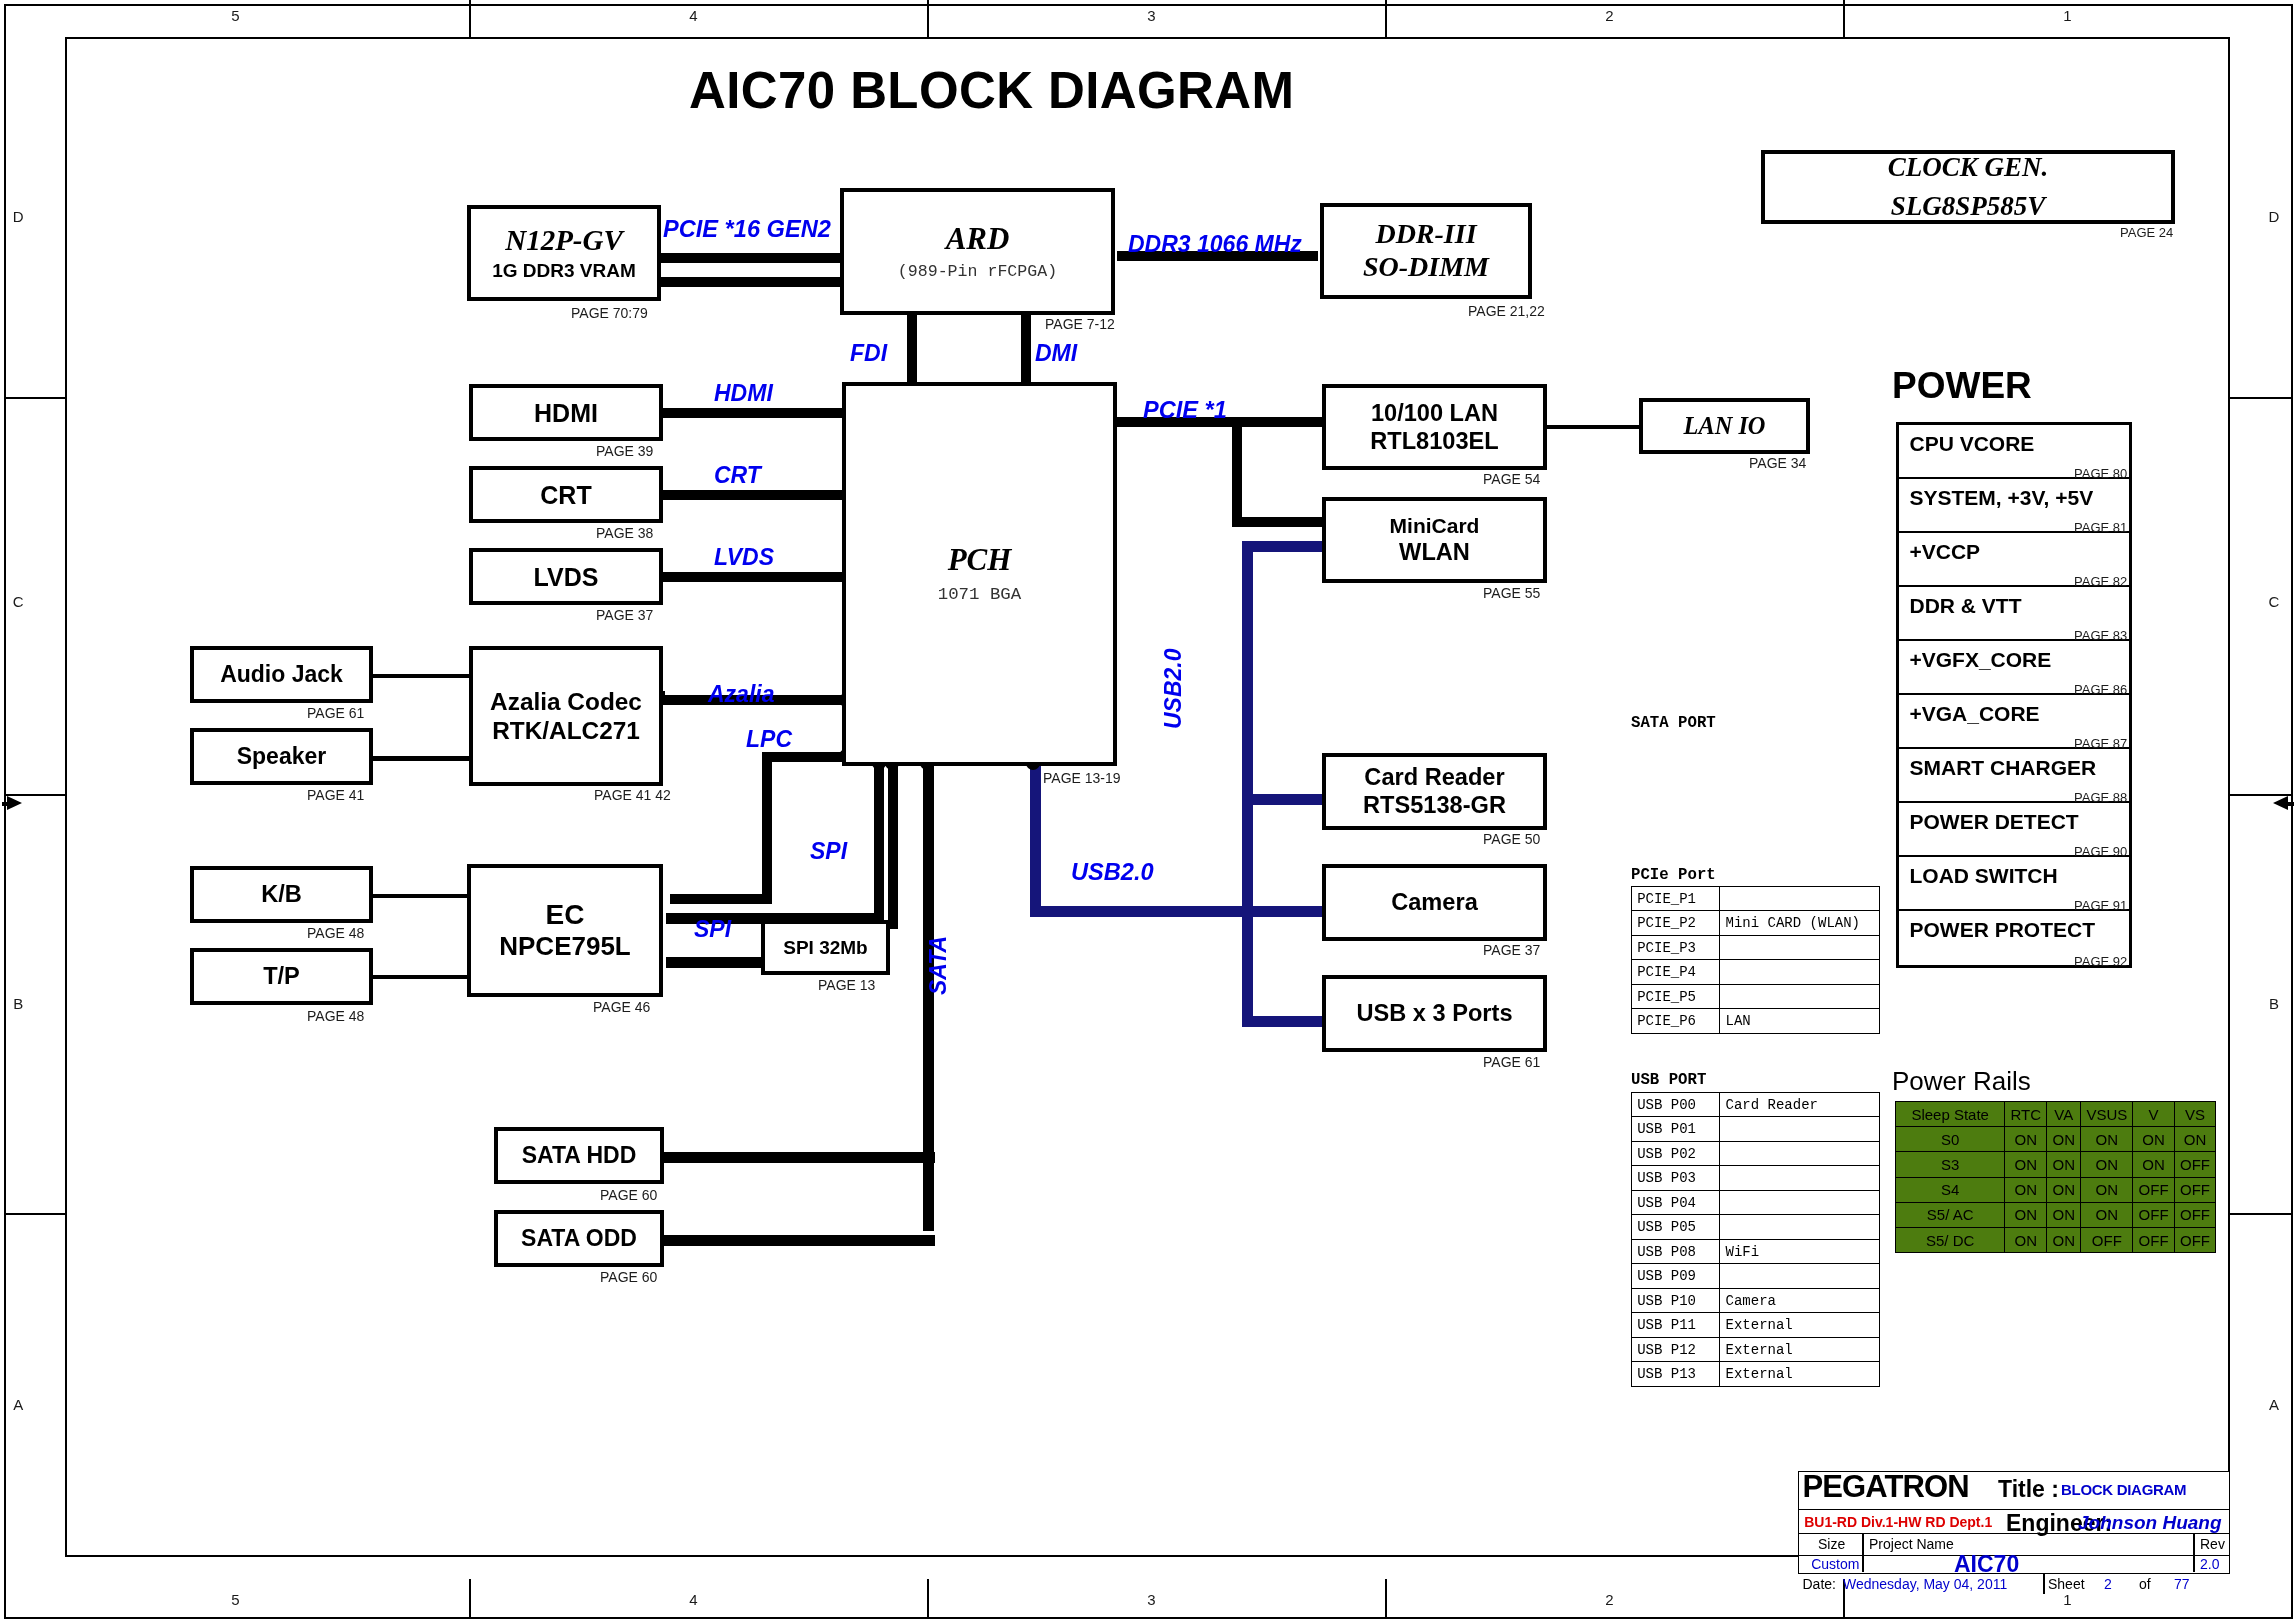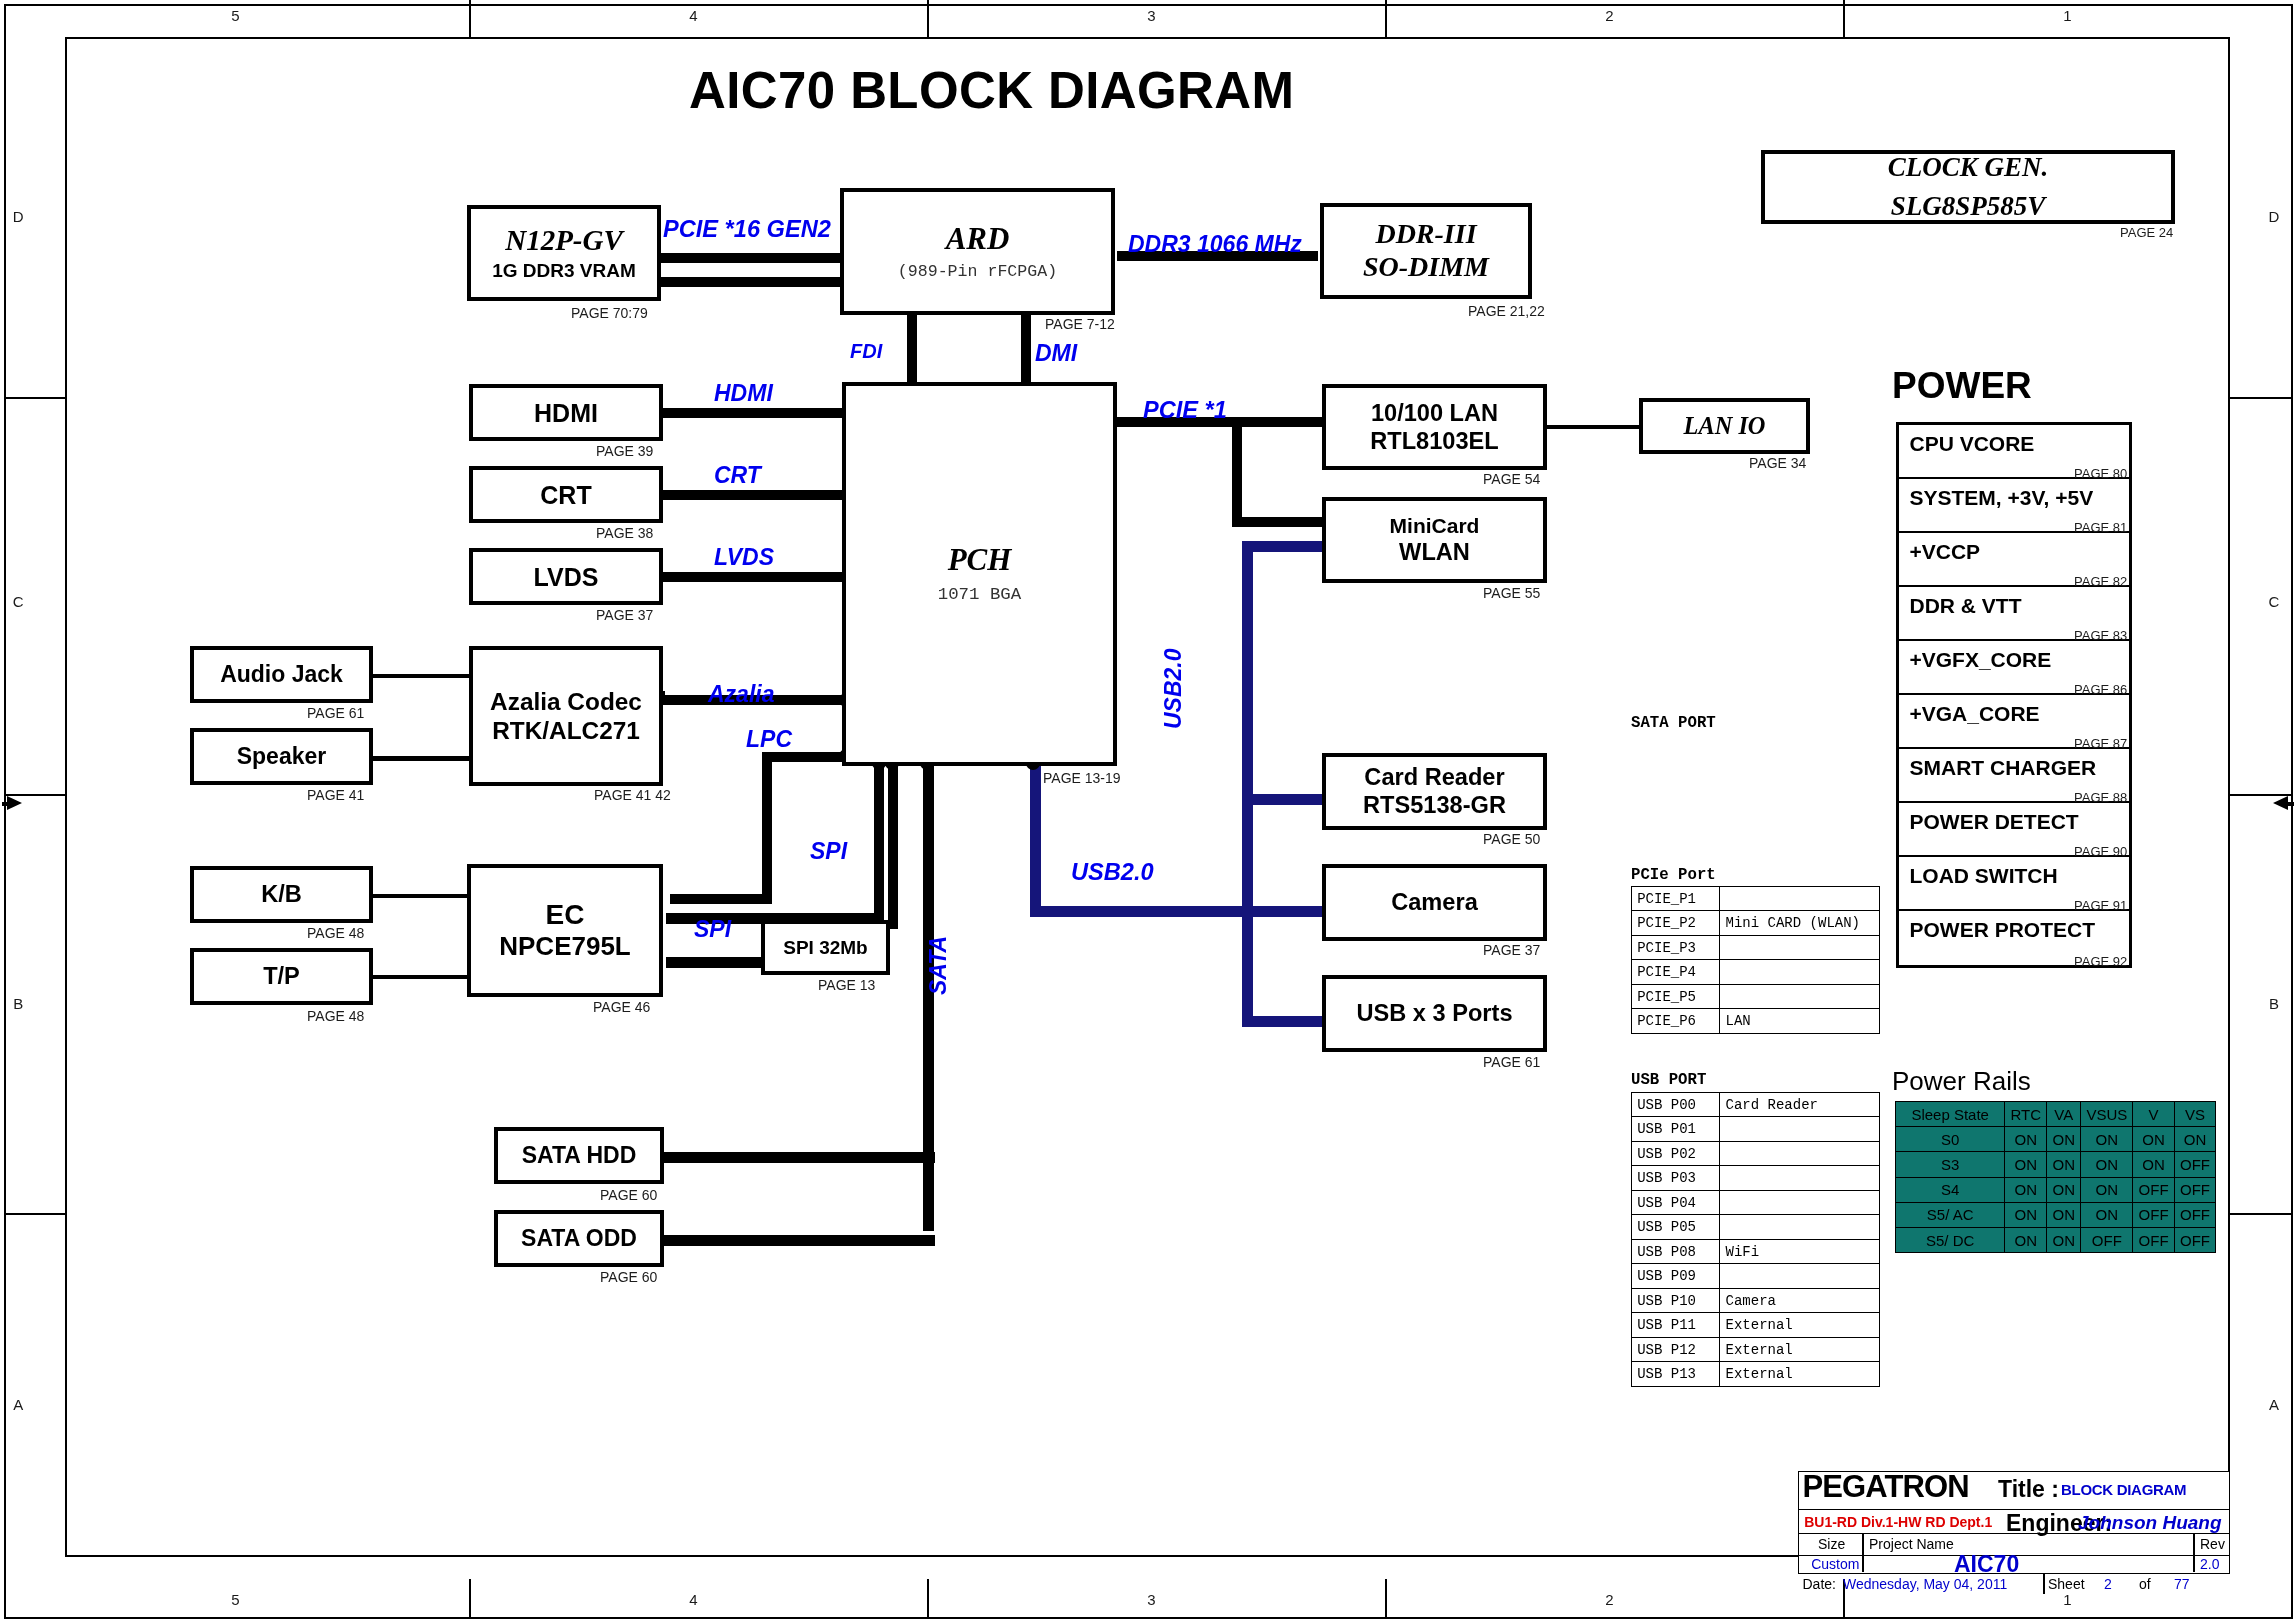--- a/index.html
+++ b/index.html
@@ -46,21 +46,21 @@
 
   
   .tbl{position:absolute;border-collapse:collapse;font-family:"Liberation Mono",monospace;font-size:14px;background:#fff;}
   .tbl td{border:1.7px solid #000;padding:2.6px 5.2px;height:18.3px;color:#000;white-space:nowrap;}
   .tbl td.k{width:77px;}
   .tbl td.v{width:148px;}
   .tbl-cap{position:absolute;font-family:"Liberation Mono",monospace;font-size:15.7px;font-weight:bold;color:#000;}
 
   
   .rails{position:absolute;left:1895px;top:1101px;border-collapse:collapse;
-         font-family:"Liberation Sans",sans-serif;font-size:15px;background:#0f766e;}
+         font-family:"Liberation Sans",sans-serif;font-size:15px;background:#4d7c0f;}
   .rails td{border:1.7px solid #000;padding:2.6px 5.2px;text-align:center;color:#000;white-space:nowrap;height:19px;}
   .rails td.hd{}
   .rails td.st{width:98px;}
 
   
   #titleblock{position:absolute;left:1798px;top:1471px;width:432px;height:103px;border:1.7px solid #000;box-sizing:border-box;background:#fff;}
   .tb-r{position:relative;box-sizing:border-box;border-bottom:1.7px solid #000;}
   .tb-r:last-child{border-bottom:none;}
   #tb-logo{font-family:"Liberation Sans",sans-serif;font-weight:bold;font-size:31px;letter-spacing:-0.9px;color:#000;
            position:absolute;left:3.5px;top:-3.5px;}
@@ -303,21 +303,21 @@
   </div>
   <div class="pg" style="left:1483px;top:942px;">PAGE 37</div>
 
   <div class="bx" style="left:1322px;top:975px;width:225px;height:77px;">
     <div class="l1" style="font-size:23.6px;">USB x 3 Ports</div>
   </div>
   <div class="pg" style="left:1483px;top:1054px;">PAGE 61</div>
 
   <div class="net" style="left:663px;top:216px;font-size:23.6px;">PCIE *16 GEN2</div>
   <div class="net" style="left:1128px;top:231px;font-size:23px;">DDR3 1066 MHz</div>
-  <div class="net" style="left:850px;top:340px;font-size:20px;">FDI</div>
+  <div class="net" style="left:850px;top:340px;font-size:23px;">FDI</div>
   <div class="net" style="left:1035px;top:340px;font-size:23px;">DMI</div>
   <div class="net" style="left:714px;top:380px;font-size:23px;">HDMI</div>
   <div class="net" style="left:714px;top:462px;font-size:23px;">CRT</div>
   <div class="net" style="left:714px;top:544px;font-size:23px;">LVDS</div>
   <div class="net" style="left:708px;top:681px;font-size:23px;">Azalia</div>
   <div class="net" style="left:746px;top:726px;font-size:23px;">LPC</div>
   <div class="net" style="left:810px;top:838px;font-size:23px;">SPI</div>
   <div class="net" style="left:694px;top:916px;font-size:23px;">SPI</div>
   <div class="net vert" style="left:925px;top:995px;font-size:23px;transform:rotate(-90deg);">SATA</div>
   <div class="net" style="left:1143px;top:397px;font-size:23.6px;">PCIE *1</div>

